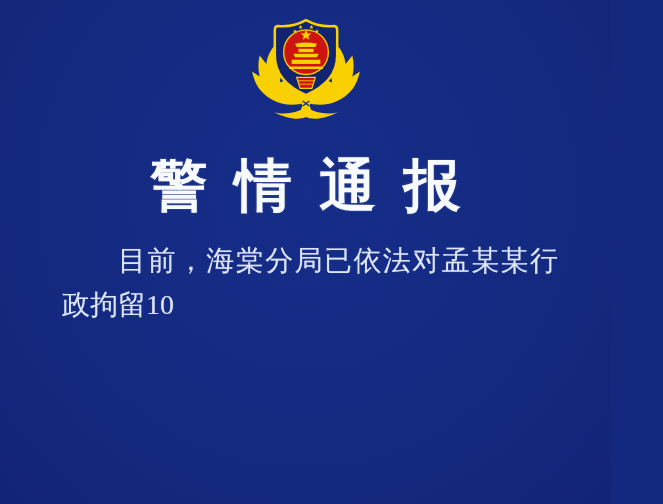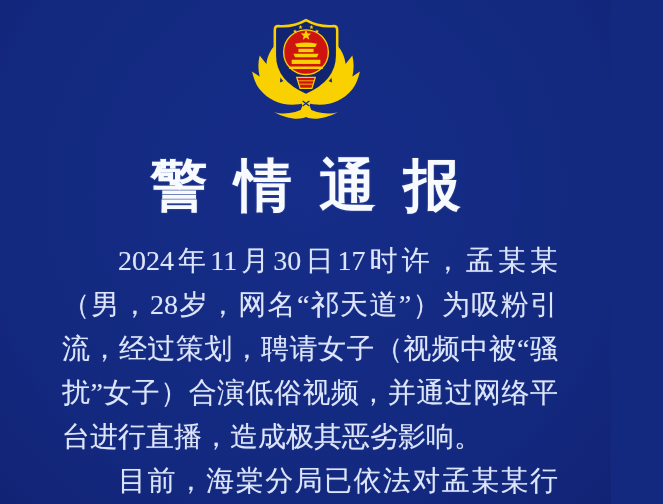--- a/index.html
+++ b/index.html
@@ -104,17 +104,16 @@
 
         <path class="red" stroke="#f9d000" stroke-width="1.5" d="M59 76 L81 76 L77 89 L63 89 Z"></path>
         <path d="M60.5 80 L79.5 80 M62 84 L78 84" stroke="#f9d000" stroke-width="1" fill="none"></path>
       </g>
     </svg>
   </div>
 
   <h1 class="notice-title">警情通报</h1>
 
   <div class="notice-body">
-    <p>2024年11月30日17时许，孟某某（男，28岁，网名“祁天道”）为吸粉引流，经过策划，聘请女子（视频中被“骚扰”女子）合演低俗视频，并通过网络平台进行直播，造成极其恶劣影响。</p>
     <p>目前，海棠分局已依法对孟某某行政拘留10</p>
   </div>
 
 </div>
 
 </body></html>

